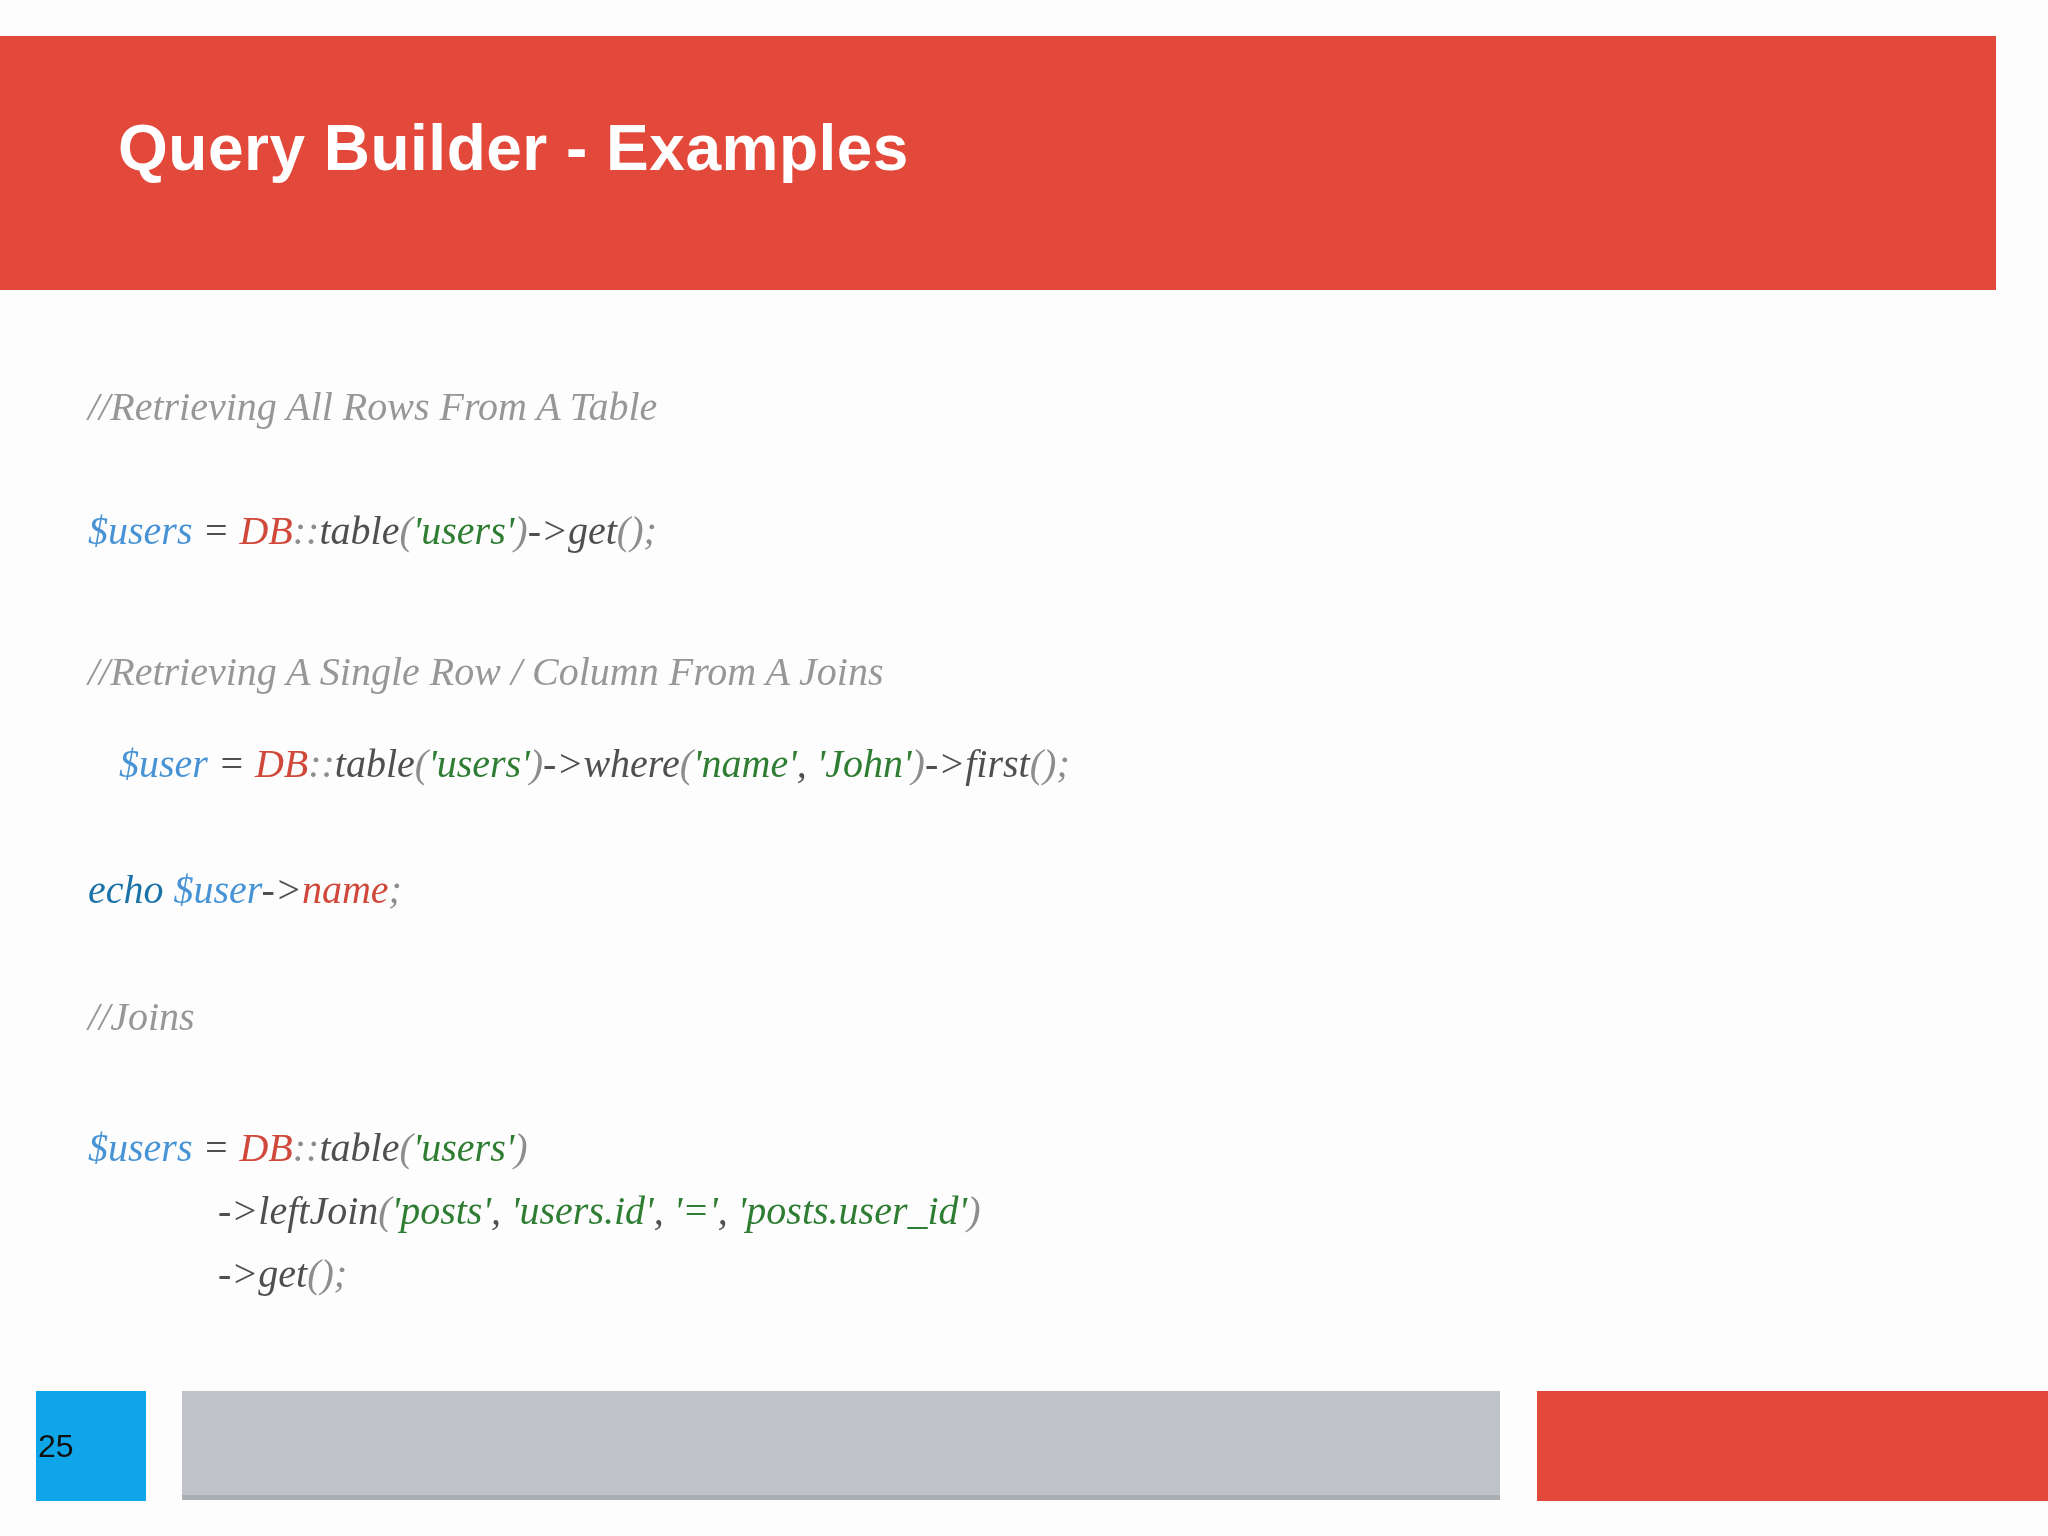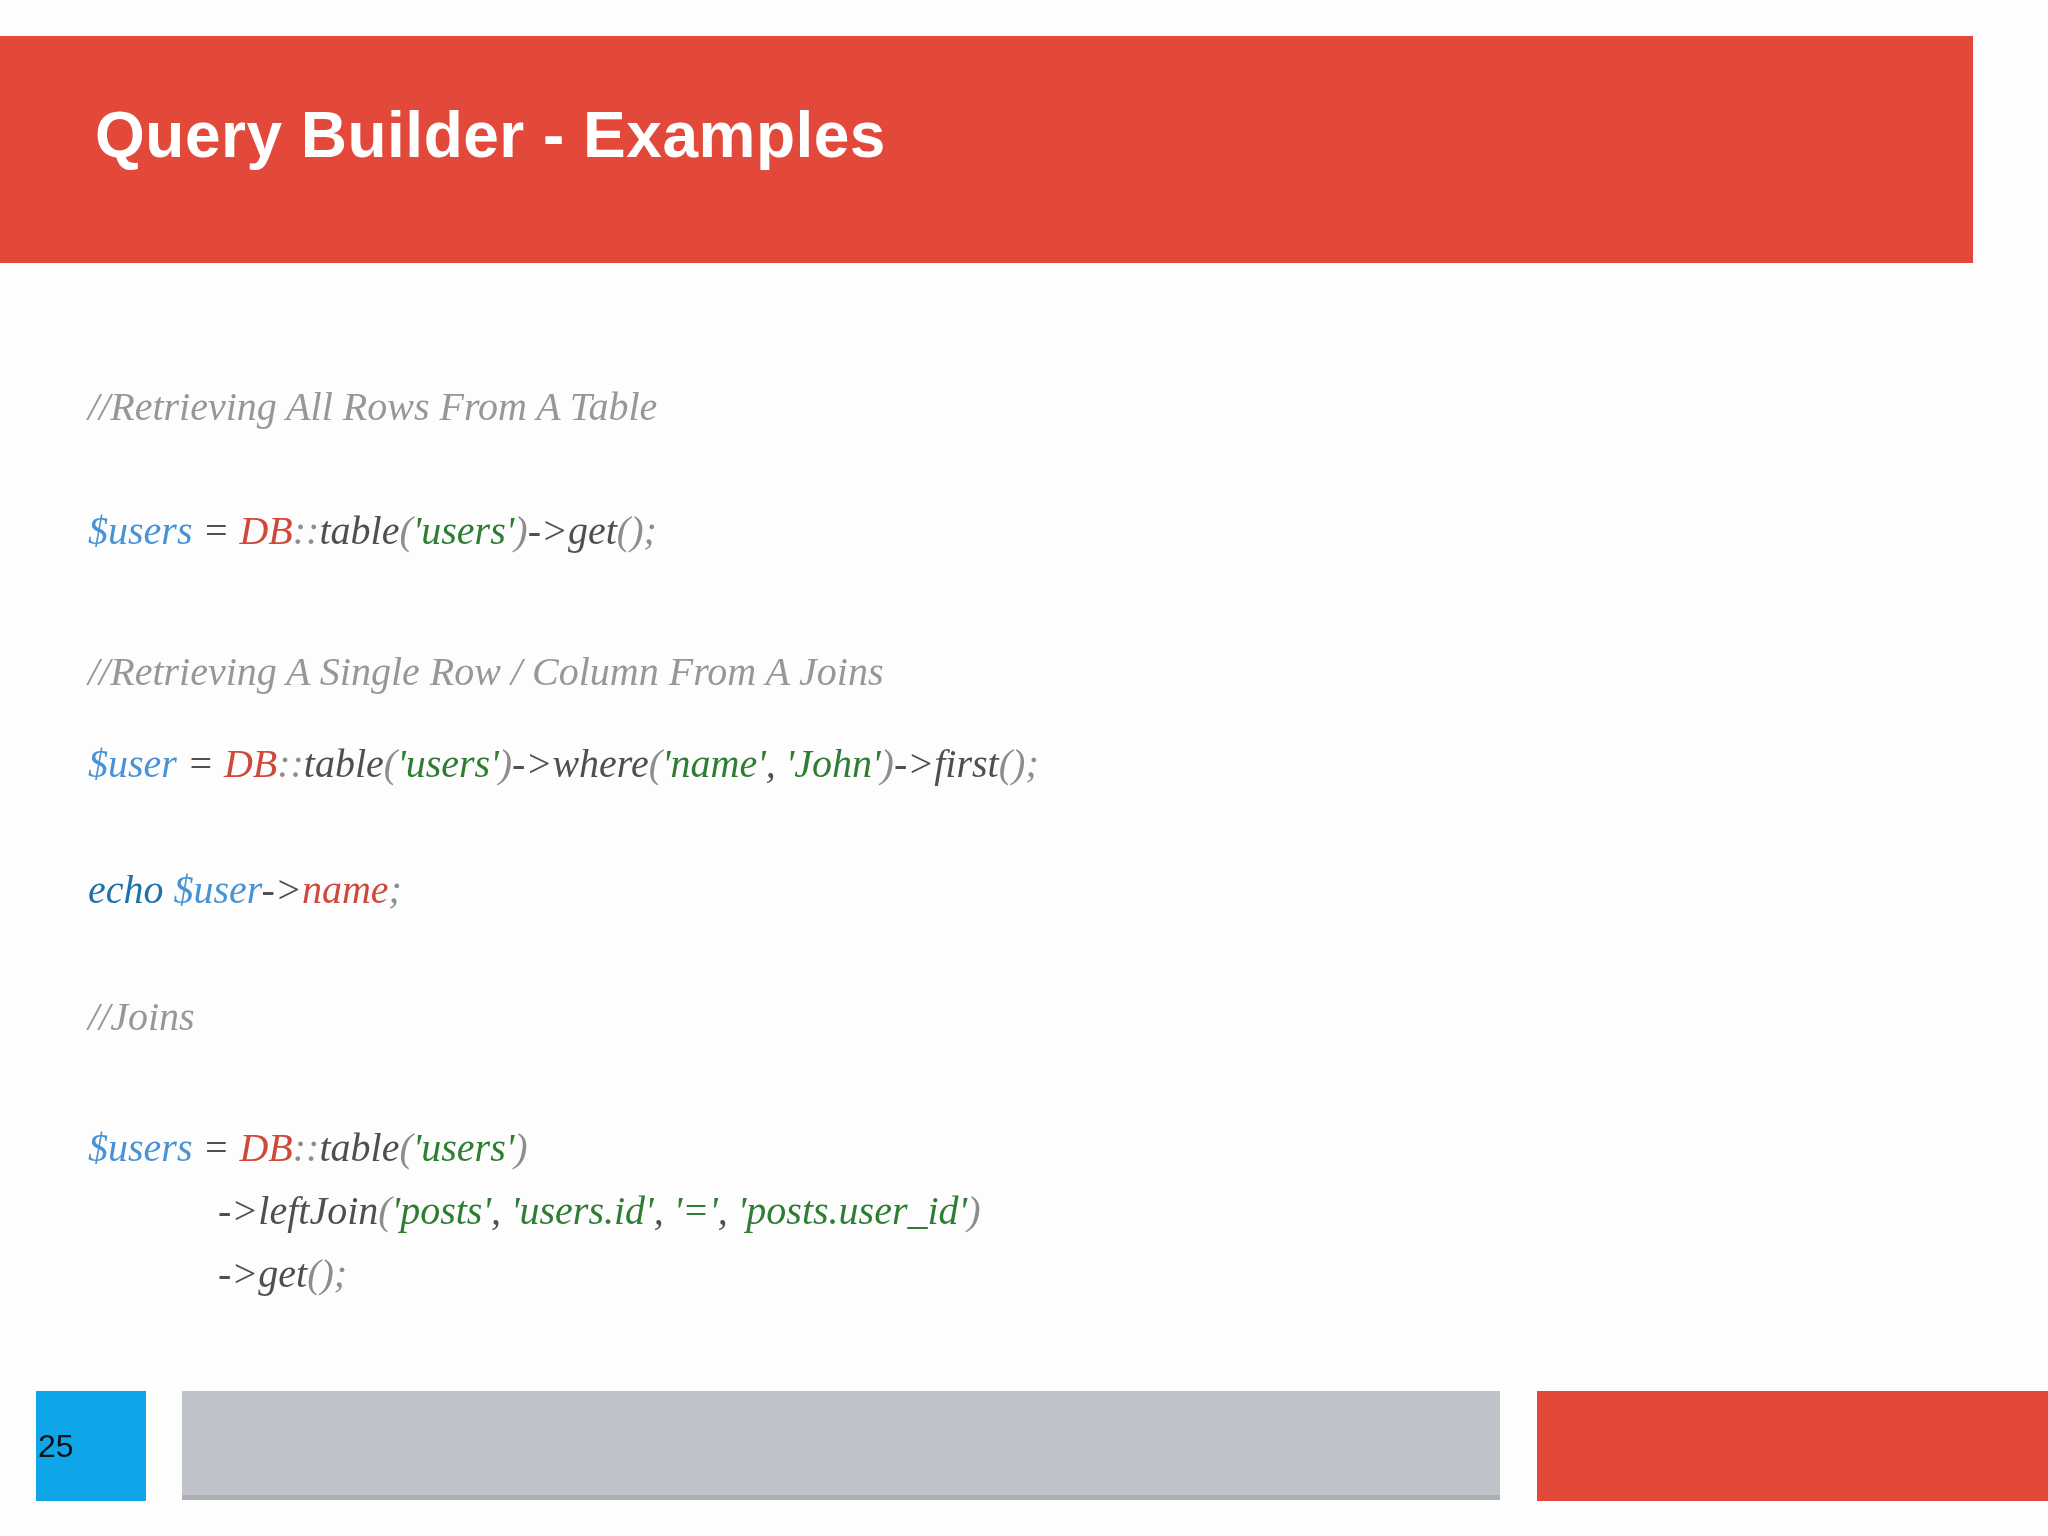--- a/index.html
+++ b/index.html
@@ -12,23 +12,24 @@
   .slide {
     position: relative;
     width: 2048px; height: 1536px;
     background: #FDFDFD;
   }
 
   
   .banner {
     position: absolute;
     left: 0; top: 36px;
-    width: 1973px; height: 227px;
+    width: 1973px; height: 254px;
     display: flex;
     align-items: center;
+    padding-left: 23px;
   }
   .banner h1 {
     margin: 0;
     padding: 0 0 30px 95px;
     color: #FFFFFF;
     font-size: 64px;
     font-weight: bold;
     letter-spacing: 0.5px;
   }
 
@@ -40,21 +41,21 @@
     font-style: italic;
     white-space: pre;
     font-family: Liberation Serif, serif;
   }
   .comment { font-size: 40px; }
   .code { font-size: 40px; }
 
   .pos-c1 { top: 383px; }
   .pos-l1 { top: 478px; margin-top: 29px; }
   .pos-c2 { top: 648px; }
-  .pos-l2 { top: 740px; }
+  .pos-l2 { top: 740px; margin-left: 31px; }
   .pos-echo { top: 866px; }
   .pos-c3 { top: 993px; }
   .code-block {
     position: absolute;
     left: 88px; top: 1116px;
   }
   .code-block .code {
     position: static;
     line-height: 63px;
   }

